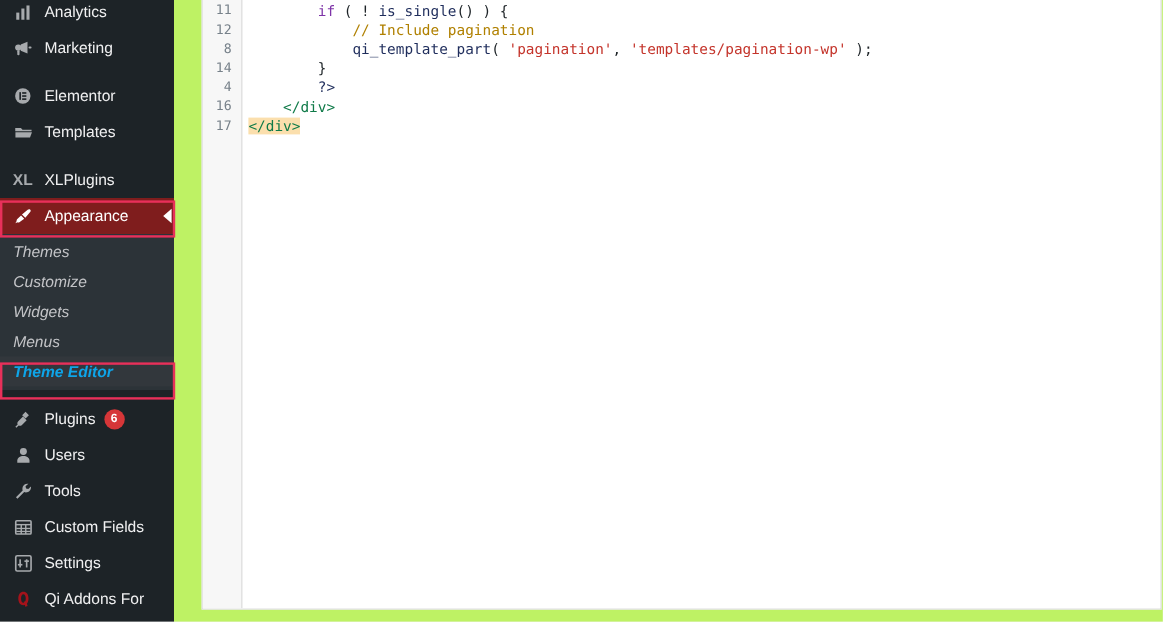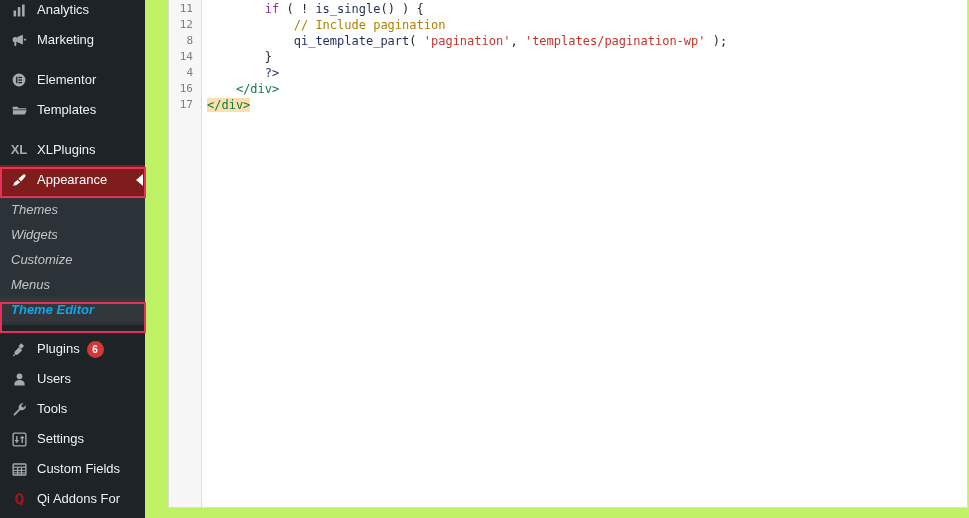--- a/index.html
+++ b/index.html
@@ -272,22 +272,22 @@
           <path d="M7.7 9l3.1 3.1-4.4 3.2c-.9.7-2 .7-2.6 0-.7-.7-.6-1.8 0-2.6L7.7 9z"></path>
           <path d="M4.3 15.2c-.5.6-1.4 1.1-2.3 1.3.7-.7 1.1-1.4 1.2-2.2l1.1.9z"></path>
         </svg>
       </span>
       <span class="mi-label">Appearance</span>
       <span class="arrow"></span>
     </div>
 
     <div class="submenu">
       <a class="submenu-item">Themes</a>
+      <a class="submenu-item">Customize</a>
       <a class="submenu-item">Widgets</a>
-      <a class="submenu-item">Customize</a>
       <a class="submenu-item">Menus</a>
       <a class="submenu-item current">Theme Editor</a>
     </div>
 
     <div style="height:9px;"></div>
 
     <div class="menu-item">
       <span class="mi-icon">
         <svg width="17" height="17" viewBox="0 0 20 20" fill="currentColor">
           <path d="M12.1 2.6l-3.3 3.3 3.3 3.3 3.3-3.3-3.3-3.3z"></path>
@@ -308,52 +308,52 @@
       <span class="mi-label">Users</span>
     </div>
 
     <div class="menu-item">
       <span class="mi-icon">
         <svg width="17" height="17" viewBox="0 0 20 20" fill="currentColor">
           <path d="M14.9 2.6a5 5 0 00-5.6 6.6L2.7 15.8l1.5 1.5 6.6-6.6a5 5 0 006.6-5.6l-2.6 2.6-2.2-.5-.5-2.2 2.8-2.4z"></path>
         </svg>
       </span>
       <span class="mi-label">Tools</span>
-    </div>
-
-    <div class="menu-item">
-      <span class="mi-icon">
-        <svg width="17" height="17" viewBox="0 0 20 20">
-          <rect x="2.5" y="2.5" width="15" height="15" rx="1.5" fill="none" stroke="currentColor" stroke-width="1.6"></rect>
-          <rect x="6" y="6" width="1.6" height="8" fill="currentColor"></rect>
-          <rect x="4.6" y="10.5" width="4.4" height="1.6" fill="currentColor"></rect>
-          <rect x="12.4" y="6" width="1.6" height="8" fill="currentColor"></rect>
-          <rect x="11" y="7" width="4.4" height="1.6" fill="currentColor"></rect>
-        </svg>
-      </span>
-      <span class="mi-label">Settings</span>
     </div>
 
     <div class="menu-item">
       <span class="mi-icon">
         <svg width="17" height="17" viewBox="0 0 20 20">
           <rect x="2.5" y="3.5" width="15" height="13" rx="1" fill="none" stroke="currentColor" stroke-width="1.6"></rect>
           <rect x="2.5" y="6.6" width="15" height="1.4" fill="currentColor"></rect>
           <rect x="7.2" y="7.5" width="1.4" height="9" fill="currentColor"></rect>
           <rect x="11.6" y="7.5" width="1.4" height="9" fill="currentColor"></rect>
           <rect x="3" y="10.4" width="14" height="1.3" fill="currentColor"></rect>
           <rect x="3" y="13.3" width="14" height="1.3" fill="currentColor"></rect>
         </svg>
       </span>
       <span class="mi-label">Custom Fields</span>
     </div>
 
     <div class="menu-item">
       <span class="mi-icon">
         <svg width="17" height="17" viewBox="0 0 20 20">
+          <rect x="2.5" y="2.5" width="15" height="15" rx="1.5" fill="none" stroke="currentColor" stroke-width="1.6"></rect>
+          <rect x="6" y="6" width="1.6" height="8" fill="currentColor"></rect>
+          <rect x="4.6" y="10.5" width="4.4" height="1.6" fill="currentColor"></rect>
+          <rect x="12.4" y="6" width="1.6" height="8" fill="currentColor"></rect>
+          <rect x="11" y="7" width="4.4" height="1.6" fill="currentColor"></rect>
+        </svg>
+      </span>
+      <span class="mi-label">Settings</span>
+    </div>
+
+    <div class="menu-item">
+      <span class="mi-icon">
+        <svg width="17" height="17" viewBox="0 0 20 20">
           <path d="M10 2.6c-3 0-5 2.6-5 6.6s2 6.6 5 6.6 5-2.6 5-6.6-2-6.6-5-6.6zm0 2.4c1.4 0 2.3 1.6 2.3 4.2s-.9 4.2-2.3 4.2-2.3-1.6-2.3-4.2S8.6 5 10 5z" fill="#a4131b"></path>
           <rect x="10.3" y="12.4" width="2.4" height="5" transform="rotate(-18 10.3 12.4)" fill="#a4131b"></rect>
         </svg>
       </span>
       <span class="mi-label">Qi Addons For</span>
     </div>
 
   </div>
 
   <div class="annot" style="left:0px; top:167px; width:146px; height:31px;"></div>

